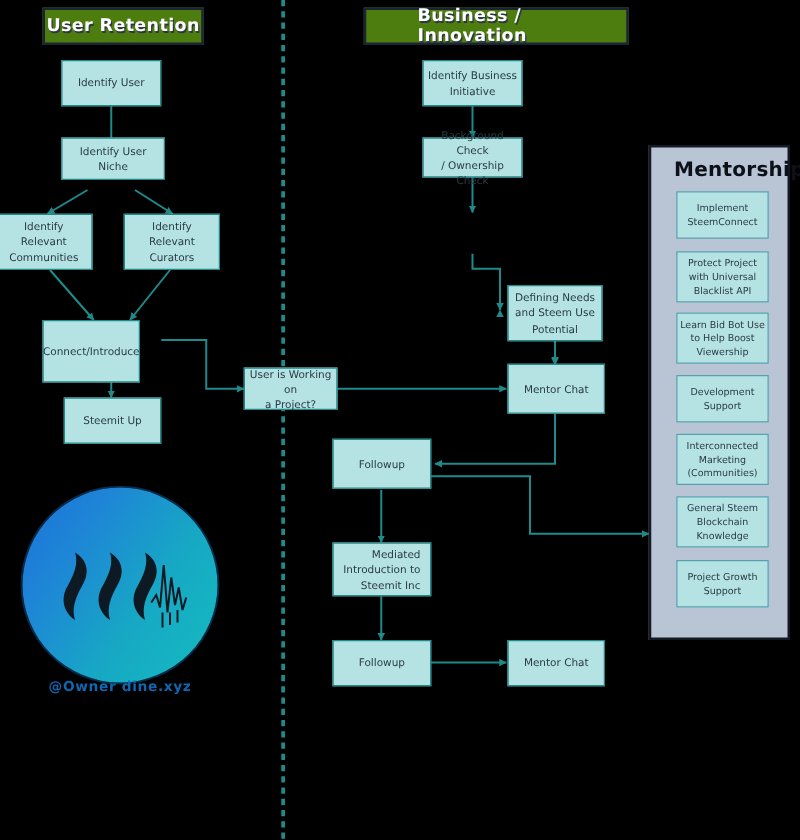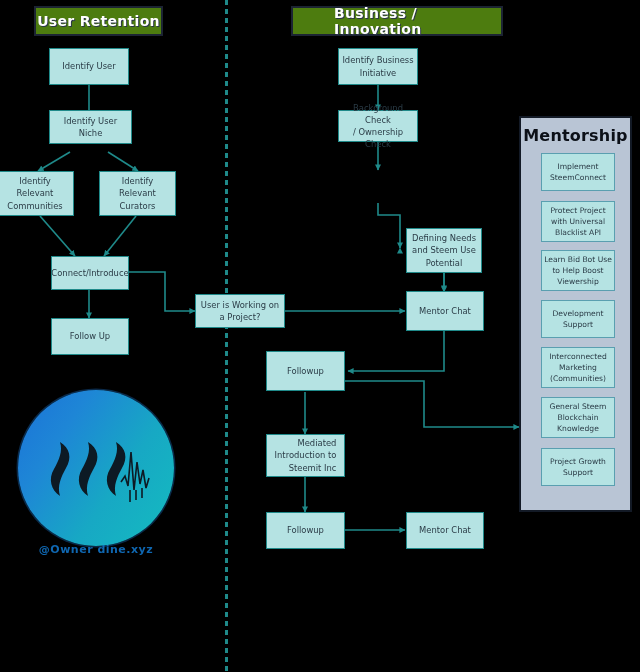--- a/index.html
+++ b/index.html
@@ -38,20 +38,21 @@
     box-sizing:border-box;
   }
   .node span{display:block;}
 
   
   .panel{
     position:absolute;
     background:#b9c5d5;
     border:2px solid #131a26;
     box-sizing:border-box;
+    padding-left:16px;
   }
   .panel-title{
     position:absolute;
     color:#0c1018;
     font-weight:bold;
     font-size:16px;
     width:100%;
     text-align:center;
     letter-spacing:0.2px;
   }
@@ -148,29 +149,29 @@
   </div>
 
   <div class="node" style="left:-4px;top:171px;width:78px;height:45px;">
     <span>Identify Relevant<br>Communities</span>
   </div>
 
   <div class="node" style="left:99px;top:171px;width:77px;height:45px;">
     <span>Identify Relevant<br>Curators</span>
   </div>
 
-  <div class="node" style="left:51px;top:256px;width:78px;height:34px;">
+  <div class="node" style="left:34px;top:256px;width:78px;height:50px;">
     <span>Connect/Introduce</span>
   </div>
 
   <div class="node" style="left:51px;top:318px;width:78px;height:37px;">
-    <span>Follow Up</span>
-  </div>
-
-  <div class="node" style="left:195px;top:294px;width:90px;height:34px;">
+    <span>Steemit Up</span>
+  </div>
+
+  <div class="node" style="left:195px;top:294px;width:75px;height:34px;">
     <span>User is Working on<br>a Project?</span>
   </div>
 
   <div class="node" style="left:338px;top:48px;width:80px;height:37px;">
     <span>Identify Business<br>Initiative</span>
   </div>
 
   <div class="node" style="left:338px;top:110px;width:80px;height:32px;justify-content:center;">
     <span>Background Check<br>/ Ownership Check</span>
   </div>

